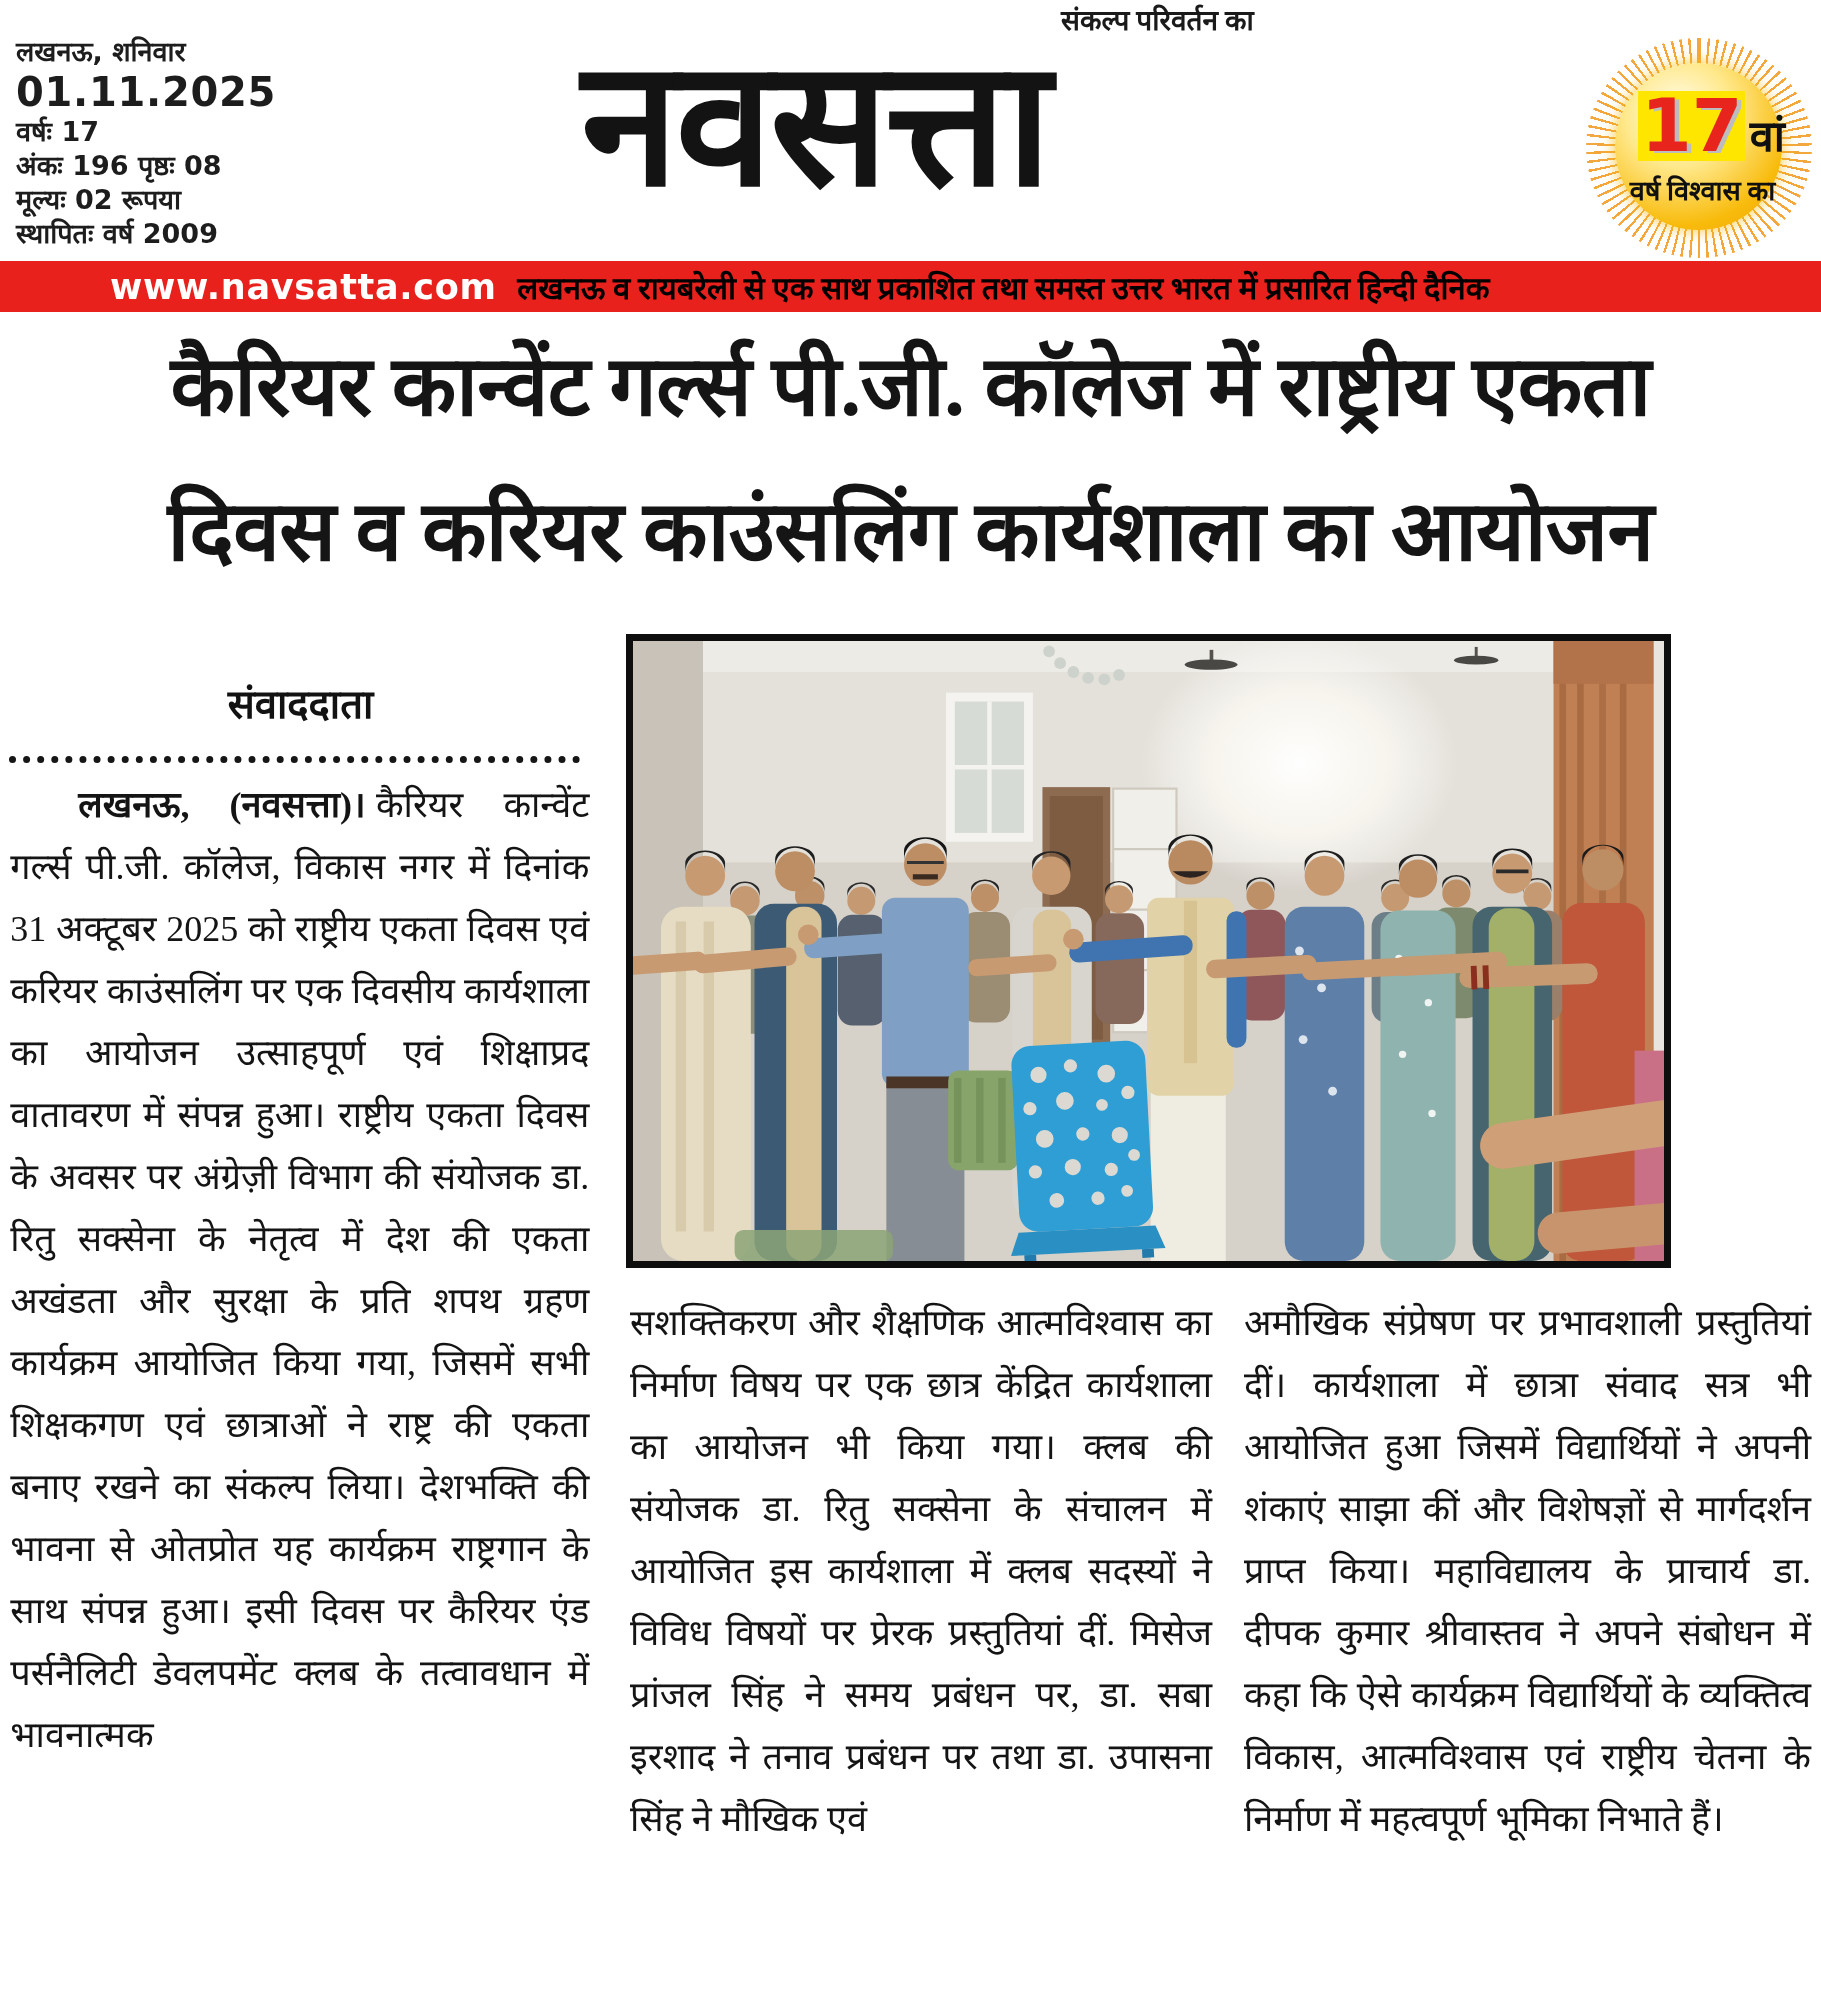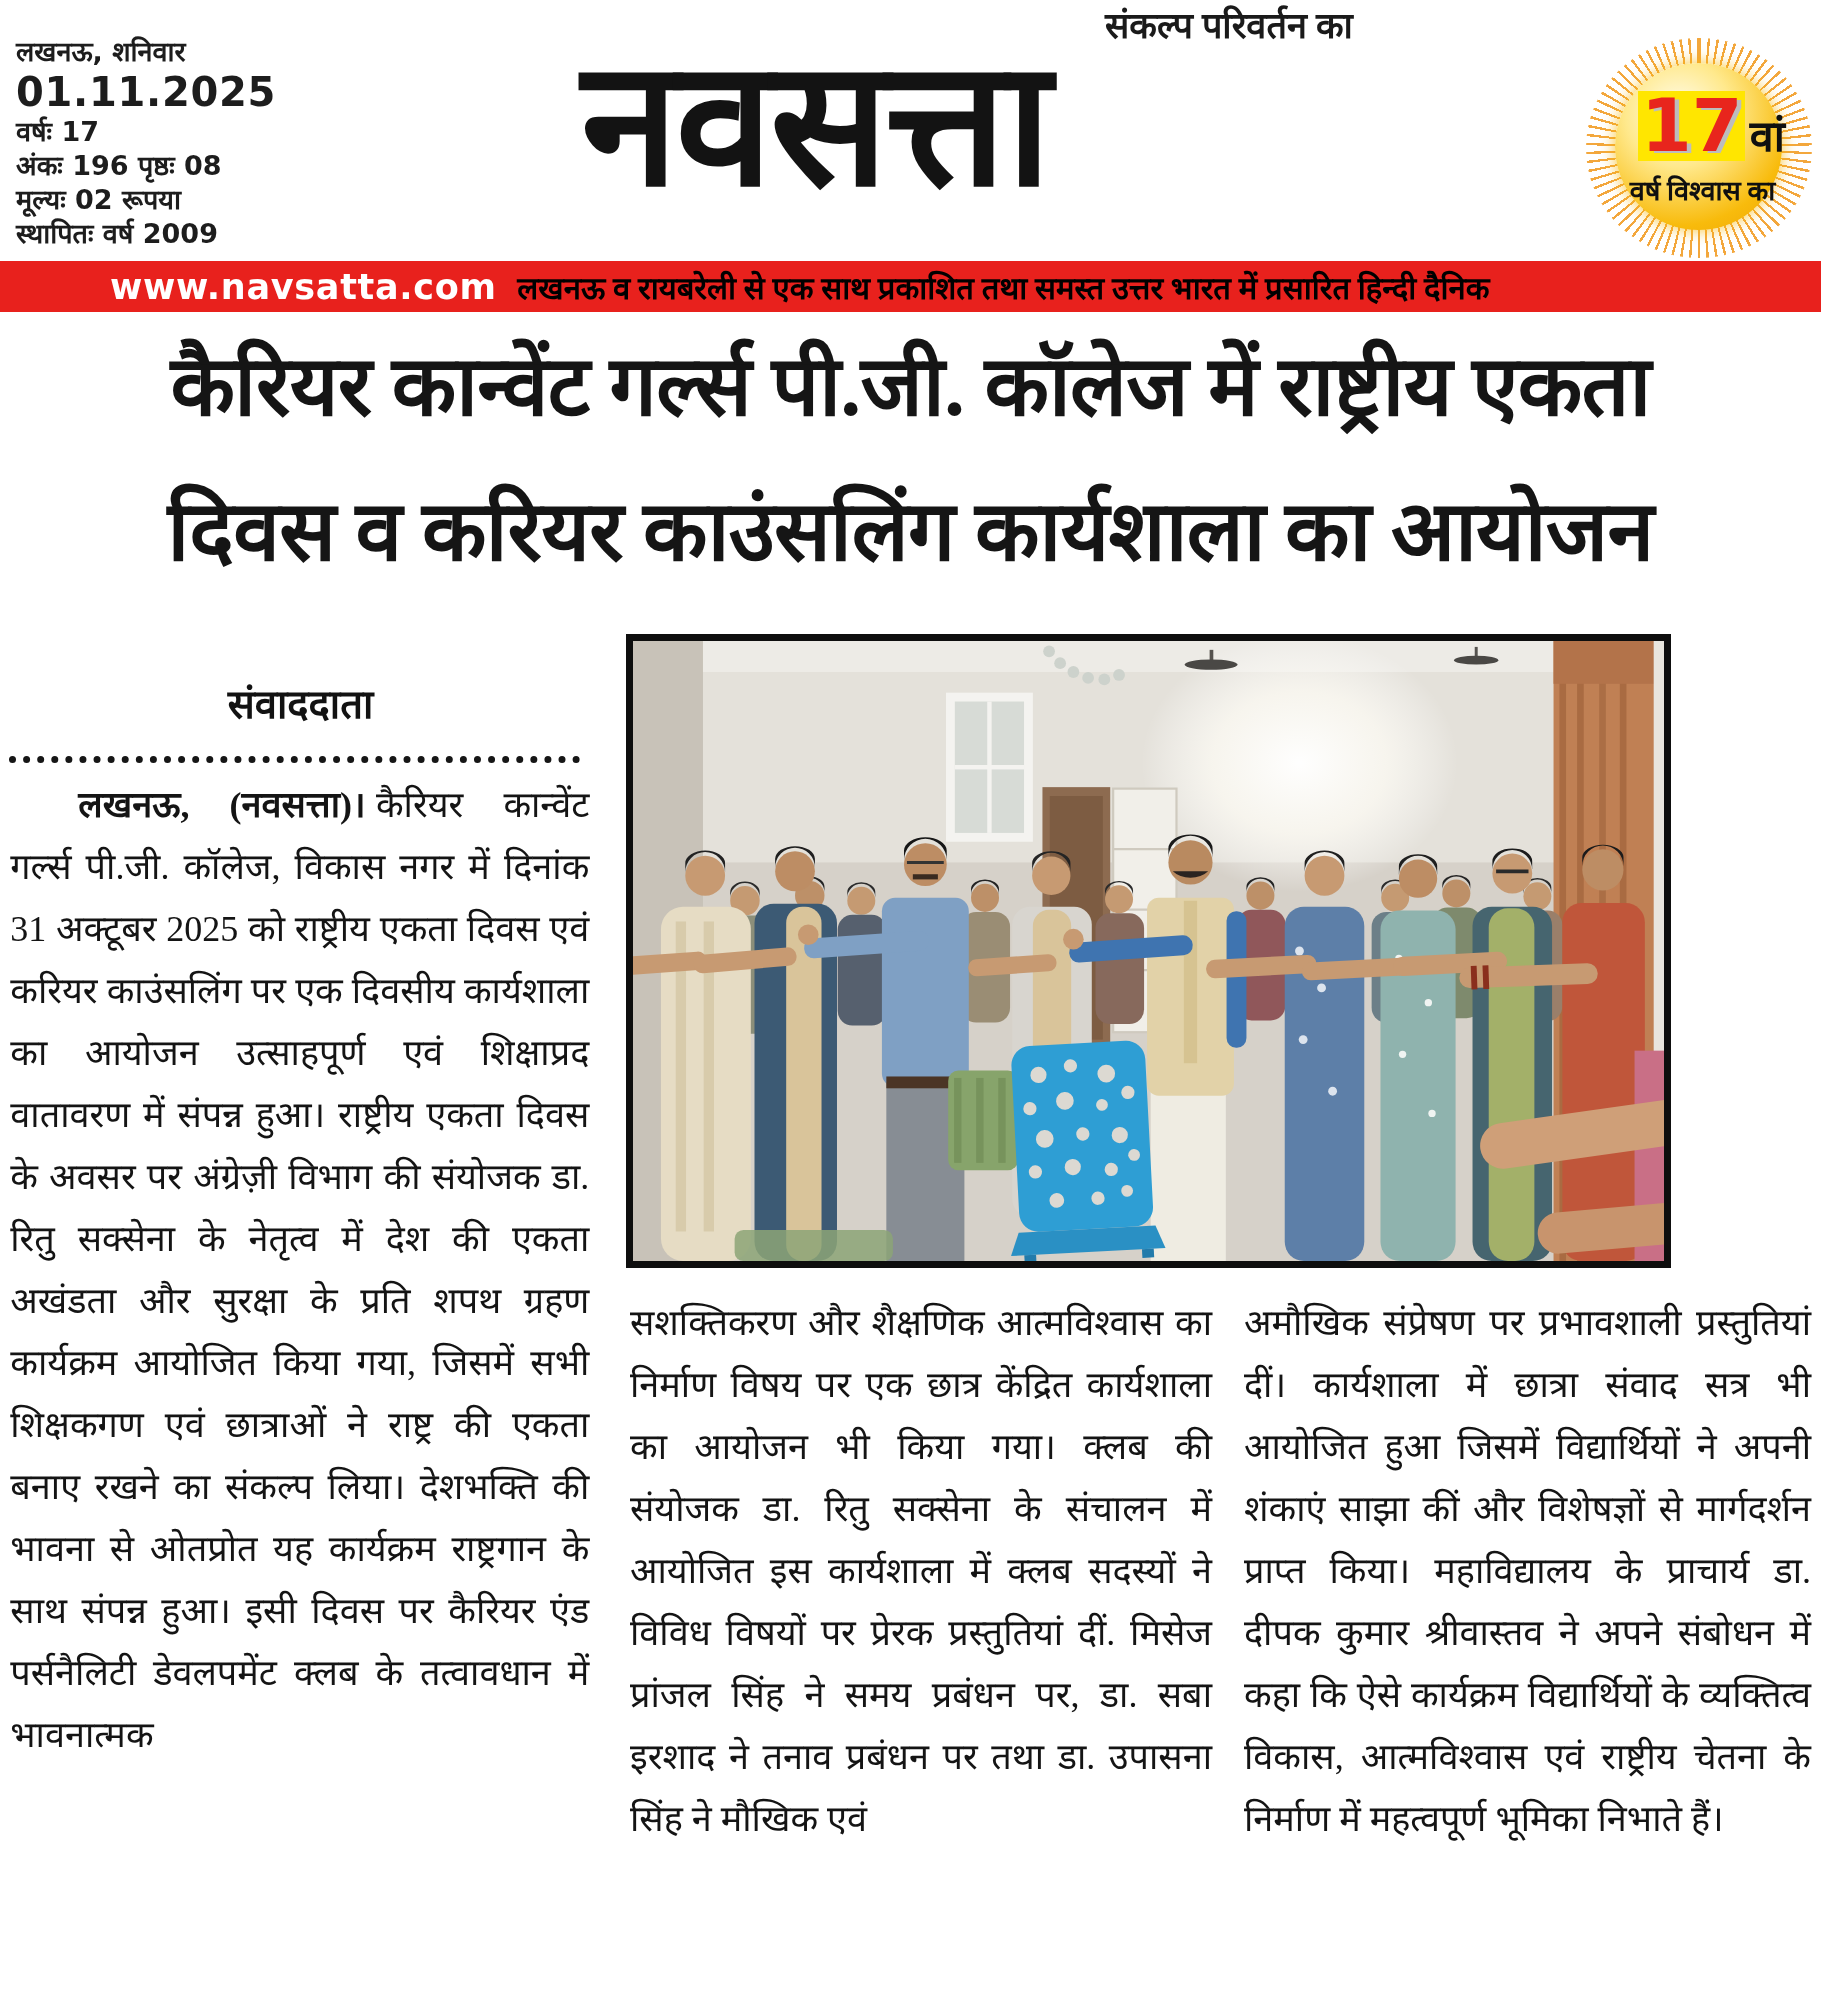--- a/index.html
+++ b/index.html
@@ -10,22 +10,22 @@
   
   .info-block{position:absolute;left:16px;top:35px;width:308px;
               font-family:"DejaVu Sans","Liberation Sans",sans-serif;
               font-weight:bold;color:#1d1d1d;line-height:1.26;}
   .info-line{font-size:27px;}
   .info-date{font-size:40px;letter-spacing:0.7px;line-height:1.15;}
   .info-rni{font-family:"Liberation Serif","DejaVu Serif",serif;font-size:26.4px;
             margin-top:5.9px;font-weight:bold;color:#101010;}
 
   
-  .tagline-top{position:absolute;left:1105px;top:0px;width:470px;
-               font-size:36px;font-weight:bold;color:#1a1a1a;}
+  .tagline-top{position:absolute;left:1061px;top:0px;width:470px;
+               font-size:28px;font-weight:bold;color:#1a1a1a;}
 
   
   .masthead-title{position:absolute;left:242px;top:19px;width:1146px;margin:0;
                   text-align:center;font-size:175px;line-height:213px;font-weight:900;
                   color:#131313;letter-spacing:-2.9px;}
 
   
   .badge{position:absolute;left:1586px;top:38px;width:226px;height:220px;}
   .badge-rays{position:absolute;left:0;top:0;width:226px;height:220px;border-radius:50%;
               background:repeating-conic-gradient(#f3a73c 0deg 1.3deg, rgba(255,255,255,0) 1.3deg 4.6deg);}

